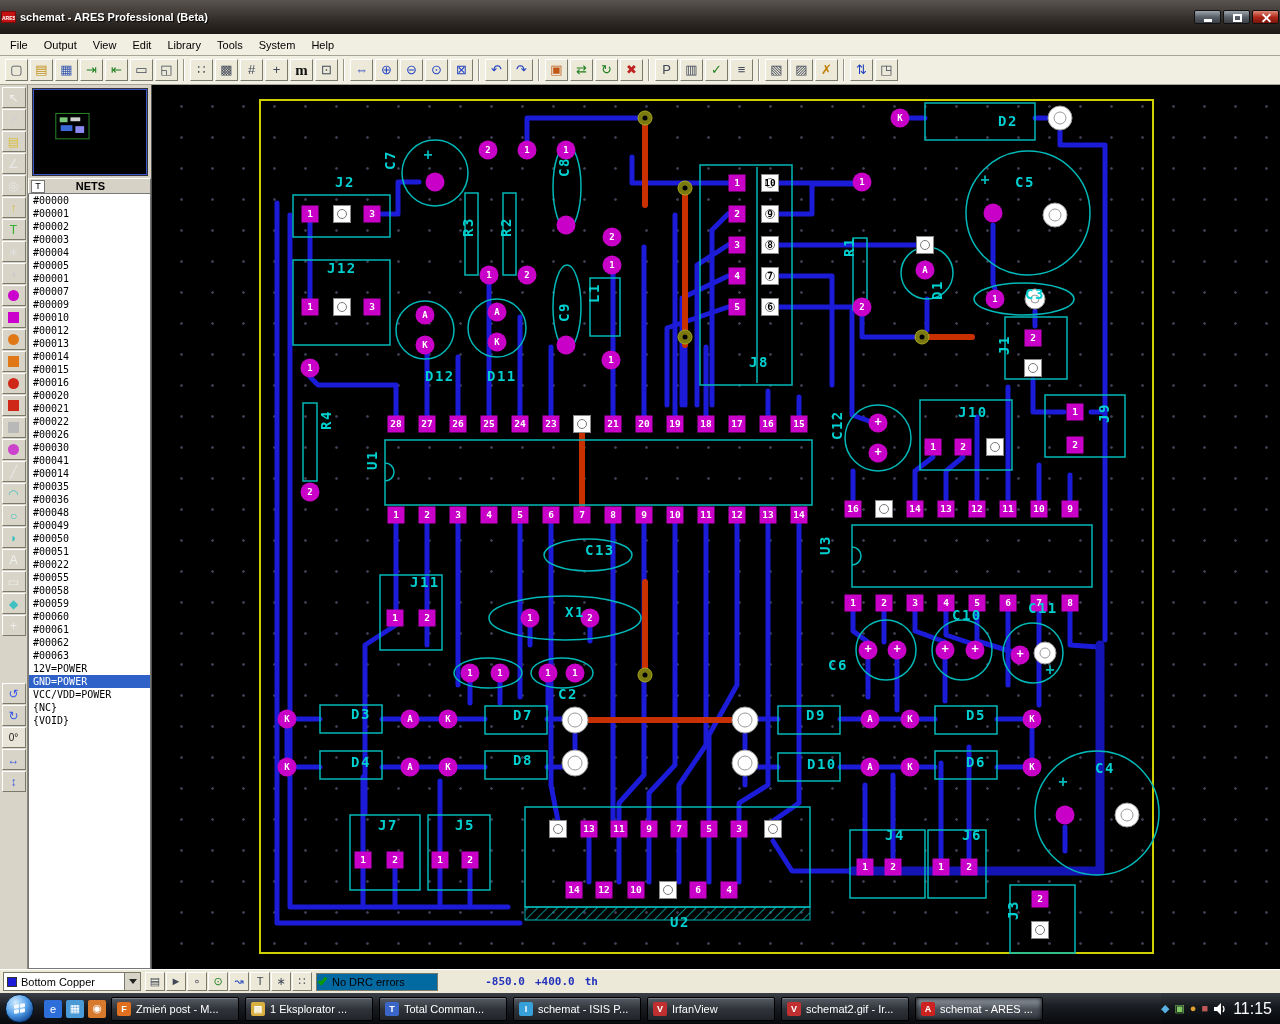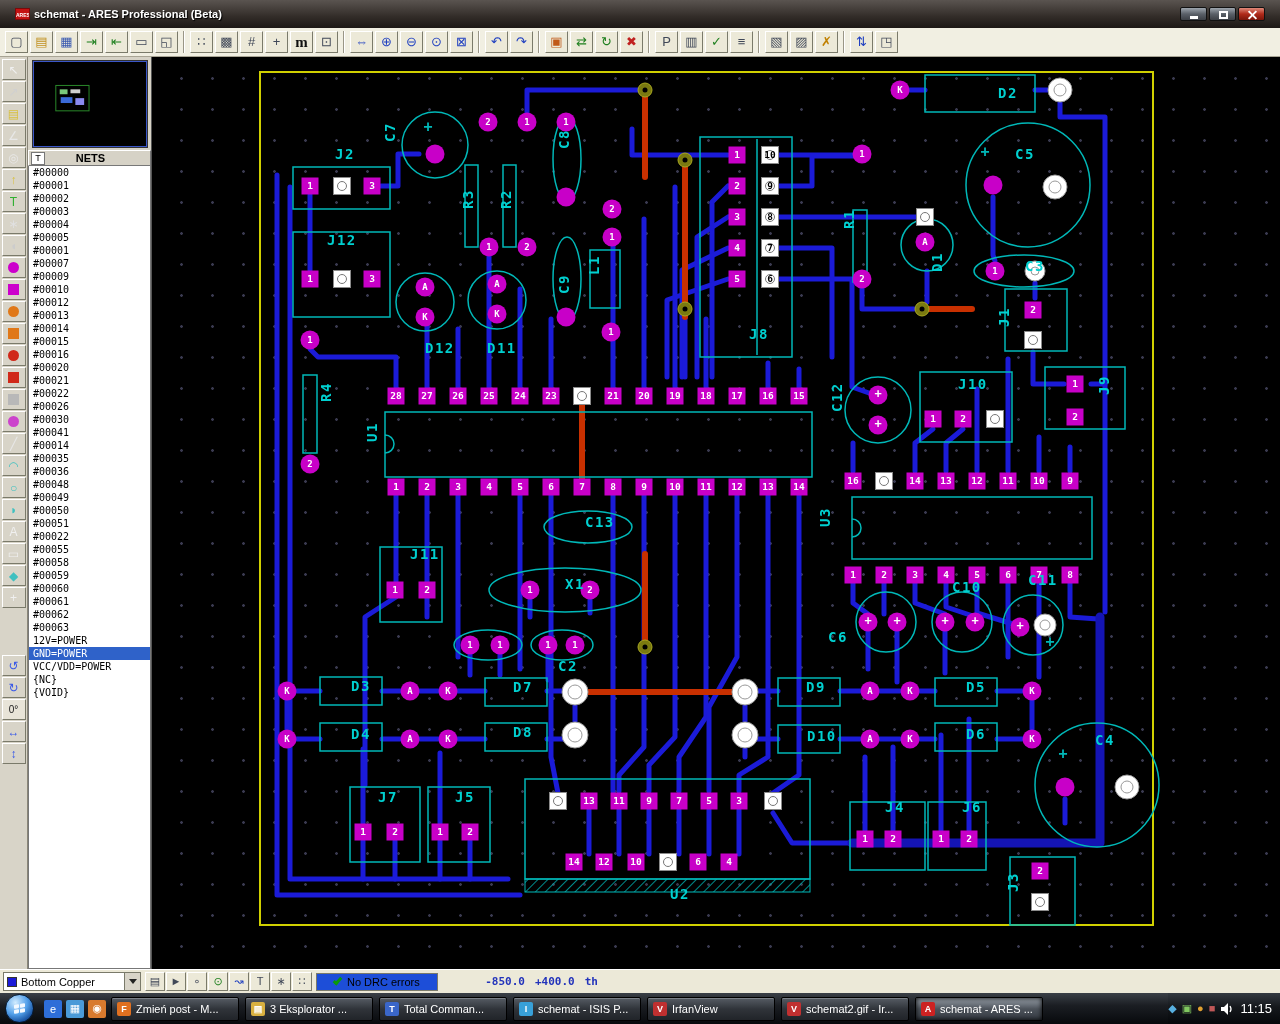--- a/index.html
+++ b/index.html
@@ -1,22 +1,22 @@
 <!DOCTYPE html>
 <html><head>
 <meta charset="utf-8">
 <style>
   * { margin:0; padding:0; box-sizing:border-box; }
   html,body { width:1280px; height:1024px; overflow:hidden; background:#000;
               font-family:"Liberation Sans", sans-serif; }
   .window { width:1280px; height:1024px; display:flex; flex-direction:column; }
 
   
-  .titlebar { height:28px; background:linear-gradient(180deg,#5a5450,#322c28 60%,#1d1815);
-              display:flex; align-items:center; padding:0 15px; }
+  .titlebar { height:34px; background:linear-gradient(180deg,#5a5450,#322c28 60%,#1d1815);
+              display:flex; align-items:center; padding:0 1px; }
   .app-icon { width:15px; height:12px; background:#c41212; color:#fff; font-size:5px; font-weight:bold;
               line-height:12px; text-align:center; overflow:hidden; border:1px solid #7a0a0a; margin-right:4px; }
   .title-text { color:#fff; font-size:11px; font-weight:bold; flex:1;
                 text-shadow:1px 1px 1px #000; white-space:nowrap; }
   .win-buttons { display:flex; gap:2px; }
   .wbtn { width:27px; height:14px; border:1px solid #111; border-radius:2px; position:relative;
           background:linear-gradient(#9ea6ae,#5a6068 50%,#3c4046); }
   .wbtn.close { background:linear-gradient(#e08a7a,#b02a1a 50%,#7a150a); }
   .wbtn .bar { position:absolute; left:9px; top:8px; width:8px; height:3px; background:#fff; }
   .wbtn .box { position:absolute; left:9px; top:3px; width:9px; height:8px; border:2px solid #fff; }
@@ -74,22 +74,22 @@
   .layer-select { width:138px; height:19px; background:#fff; border:1px solid #7a7a6a;
                   display:flex; align-items:center; font-size:11px; padding-left:3px; }
   .chip { width:10px; height:10px; margin-right:4px; border:1px solid #333; }
   .dd-btn { margin-left:auto; width:16px; height:17px; background:#d8d4c8;
             border-left:1px solid #7a7a6a; display:flex; align-items:center; justify-content:center; }
   .dd-arrow { width:0; height:0; border:4px solid transparent; border-top:5px solid #222; margin-top:4px; }
   .sbtn { width:20px; height:19px; background:#ece9d8; border:1px solid;
           border-color:#fff #7a7a6a #7a7a6a #fff; font-size:11px; line-height:17px; text-align:center; }
   .path-field { flex:1; height:18px; background:#fff; border:1px solid #7a7a6a;
                 font-size:11px; line-height:16px; padding-left:5px; overflow:hidden; white-space:nowrap; }
-  .drc-field { width:122px; height:18px; background:#1d4ed8; border:1px solid #7a7a6a;
-               display:flex; align-items:center; font-size:11px; padding-left:16px; gap:5px; }
+  .drc-field { width:122px; height:18px; background:#0369a1; border:1px solid #7a7a6a;
+               display:flex; align-items:center; font-size:11px; padding-left:1px; gap:5px; }
   .check { width:9px; height:5px; border-left:3px solid #0a9a0a; border-bottom:3px solid #0a9a0a;
            transform:rotate(-48deg); margin-top:-3px; }
   .coords { width:160px; display:flex; justify-content:flex-end; gap:10px;
             font-size:11px; font-weight:bold; color:#2233bb; padding-right:4px;
             font-family:"DejaVu Sans Mono",monospace; }
 
   
   .taskbar { height:31px; background:linear-gradient(180deg,#3a4047,#1b1e23 40%,#07090c);
              display:flex; align-items:center; }
   .orb { width:29px; height:29px; border-radius:50%; margin:0 8px 0 5px; flex:none;
@@ -103,21 +103,21 @@
           background:linear-gradient(#565c64,#30343a 50%,#212429); border:1px solid #000;
           box-shadow:inset 0 1px 0 #7a8088; color:#fff; font-size:11px;
           display:flex; align-items:center; gap:5px; overflow:hidden; }
   .task.active { background:linear-gradient(#98a0aa,#4c525a 50%,#343a42); box-shadow:inset 0 0 5px #000; }
   .task .tico { width:14px; height:14px; border-radius:2px; flex:none; color:#fff;
                 font-size:9px; font-weight:bold; display:flex; align-items:center; justify-content:center; }
   .task .tlabel { white-space:nowrap; overflow:hidden; }
   .tray { margin-left:auto; display:flex; align-items:center; gap:6px; padding-right:8px;
           height:100%; background:linear-gradient(180deg,#343a41,#15181c 45%,#05070a); }
   .trico { font-size:11px; }
-  .clock { color:#fff; font-size:13px; }
+  .clock { color:#fff; font-size:16px; }
 </style>
 </head>
 <body>
 
 <div class="window">
 
   <div class="titlebar">
     <span class="app-icon">ARES</span>
     <span class="title-text">schemat - ARES Professional (Beta)</span>
     <span class="win-buttons">
@@ -127,20 +127,30 @@
       <span class="wbtn">
           <span class="box"></span>
         </span>
       <span class="wbtn close">
           <span class="x1"></span>
           <span class="x2"></span>
         </span>
     </span>
   </div>
 
+  <div class="menubar">
+      <div class="menu-item">File</div>
+      <div class="menu-item">Output</div>
+      <div class="menu-item">View</div>
+      <div class="menu-item">Edit</div>
+      <div class="menu-item">Library</div>
+      <div class="menu-item">Tools</div>
+      <div class="menu-item">System</div>
+      <div class="menu-item">Help</div>
+    </div>
 
   <div class="toolbar">
       <div class="tbtn" style="color: rgb(64, 72, 88);">▢</div>
       <div class="tbtn" style="color: rgb(192, 144, 32);">▤</div>
       <div class="tbtn" style="color: rgb(56, 88, 176);">▦</div>
       <div class="tbtn" style="color: rgb(32, 128, 32);">⇥</div>
       <div class="tbtn" style="color: rgb(32, 128, 32);">⇤</div>
       <div class="tbtn" style="color: rgb(64, 72, 88);">▭</div>
       <div class="tbtn" style="color: rgb(64, 72, 88);">◱</div>
       <div class="tsep"></div>
@@ -1189,21 +1199,21 @@
         <div class="ql" style="background: rgb(74, 154, 216);">▦</div>
         <div class="ql" style="background: rgb(216, 122, 46);">◉</div>
       </span>
     <span id="task-buttons" style="display:flex;">
         <div class="task">
           <span class="tico" style="background: rgb(224, 112, 32);">F</span>
           <span class="tlabel">Zmień post - M...</span>
         </div>
         <div class="task">
           <span class="tico" style="background: rgb(216, 176, 64);">▤</span>
-          <span class="tlabel">3 Eksplorator ...</span>
+          <span class="tlabel">1 Eksplorator ...</span>
         </div>
         <div class="task">
           <span class="tico" style="background: rgb(58, 102, 200);">T</span>
           <span class="tlabel">Total Comman...</span>
         </div>
         <div class="task">
           <span class="tico" style="background: rgb(56, 160, 216);">I</span>
           <span class="tlabel">schemat - ISIS P...</span>
         </div>
         <div class="task">

